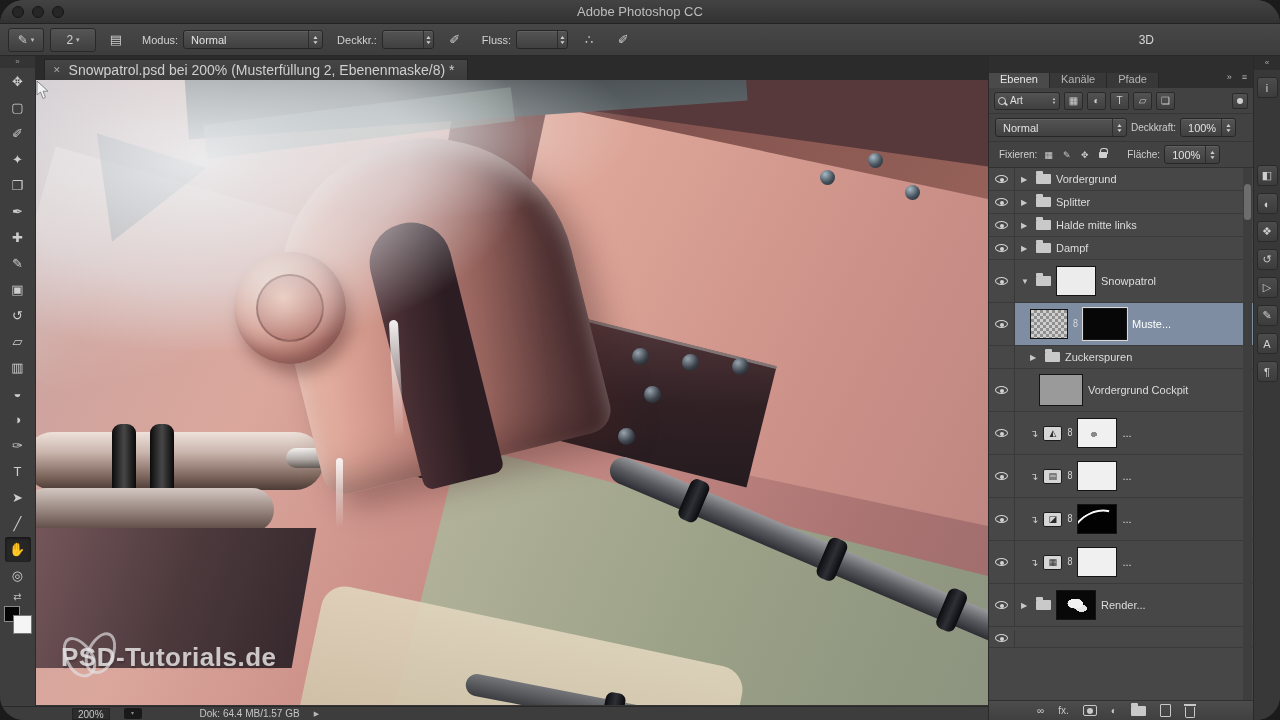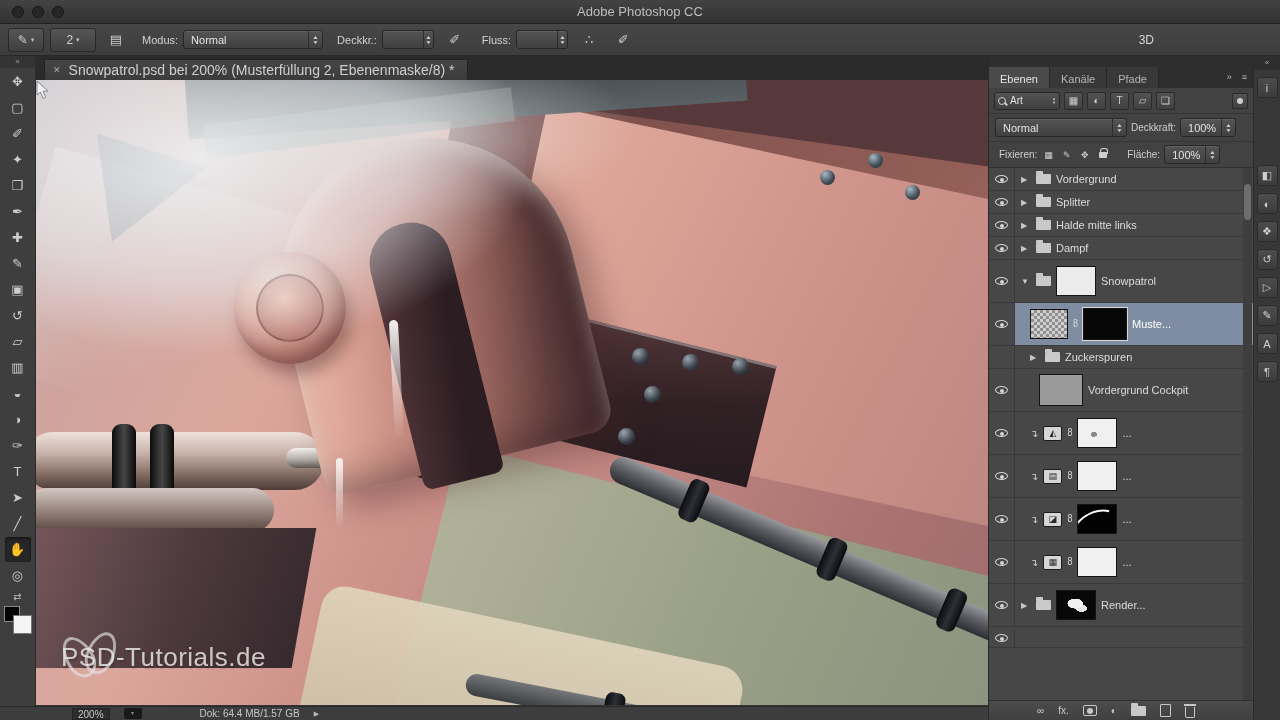--- a/index.html
+++ b/index.html
@@ -1,17 +1,17 @@
 <!DOCTYPE html>
 <html><head>
 <meta charset="utf-8">
 <style>
   * { margin:0; padding:0; box-sizing:border-box; }
   body { font-family:"Liberation Sans", sans-serif; background:#1b1b1b; }
-  #app { position:relative; width:1280px; height:720px; overflow:hidden; background:#353535; }
+  #app { position:relative; width:1280px; height:720px; overflow:hidden; background:#353535;border-radius:24px; }
 
   
   .titlebar { position:absolute; left:0; top:0; width:1280px; height:24px;
     background:linear-gradient(#434343,#323232); border-bottom:1px solid #232323; }
   .tl { position:absolute; top:6px; width:12px; height:12px; border-radius:50%;
     background:#262626; border:1px solid #171717; }
   .tl-close{ left:12px; } .tl-min{ left:32px; } .tl-zoom{ left:52px; }
   .tb-title { position:absolute; left:0; right:0; top:4px; text-align:center;
     font-size:13px; color:#bdbdbd; }
 
@@ -133,30 +133,30 @@
     transform:rotate(-38deg); opacity:.55; z-index:6; }
   .a-steam { left:-70px; top:-60px; width:560px; height:330px; z-index:7;
     background:radial-gradient(ellipse at 42% 42%,rgba(238,241,243,.92),rgba(230,234,238,.55) 45%,rgba(226,230,234,0) 72%); }
   .a-steam2 { left:180px; top:-40px; width:420px; height:180px; z-index:7;
     background:radial-gradient(ellipse,rgba(235,238,240,.5),rgba(235,238,240,0) 70%); }
   .watermark { left:25px; top:562px; z-index:9; display:flex; align-items:center; gap:10px; }
   .butterfly { position:relative; width:62px; height:62px; }
   .butterfly i { position:absolute; border:3px solid rgba(228,228,230,.65); border-radius:50% 50% 50% 50% / 58% 58% 42% 42%; }
   .butterfly .w1 { left:4px; top:8px; width:28px; height:44px; transform:rotate(-32deg); }
   .butterfly .w2 { left:26px; top:4px; width:28px; height:44px; transform:rotate(24deg); }
-  .wm-text { position:static !important; font-size:26px; font-weight:normal; color:rgba(236,234,233,.82);
+  .wm-text { position:static !important; font-size:26px; font-weight:bold; color:rgba(236,234,233,.82);
     text-shadow:1px 2px 2px rgba(60,40,40,.55); letter-spacing:.5px; }
   .cursor { left:650px; top:70px; z-index:10; width:14px; height:20px; }
 
   
   .layers { position:absolute; left:988px; top:56px; width:265px; height:664px; background:#424242;
     border-left:1px solid #2a2a2a; }
   .lp-spacer { height:12px; background:#2e2e2e; }
   .lp-tabs { height:20px; background:#2e2e2e; display:flex; align-items:flex-end; position:relative; }
-  .lp-tab { font-size:11px; color:#b4b4b4; background:#383838; padding:6px 11px 3px;
+  .lp-tab { font-size:11px; color:#b4b4b4; background:#383838; padding:0 11px 3px;
     border-right:1px solid #272727; }
   .lp-tab.active { background:#4a4a4a; color:#e4e4e4; }
   .lp-tabicons { position:absolute; right:6px; top:4px; display:flex; gap:10px; color:#b8b8b8; font-size:9px; }
   .lp-filter { height:26px; display:flex; align-items:center; padding:0 5px; gap:4px;
     background:#424242; border-bottom:1px solid #363636; }
   .lp-kind { display:flex; align-items:center; gap:4px; width:66px; height:18px;
     background:linear-gradient(#535353,#404040); border:1px solid #282828; border-radius:3px;
     color:#e0e0e0; font-size:10px; padding:0 3px; }
   .mag { width:8px; height:8px; border:1.5px solid #cfcfcf; border-radius:50%; position:relative; flex:none; }
   .mag::after { content:""; position:absolute; width:4px; height:1.5px; background:#cfcfcf;

